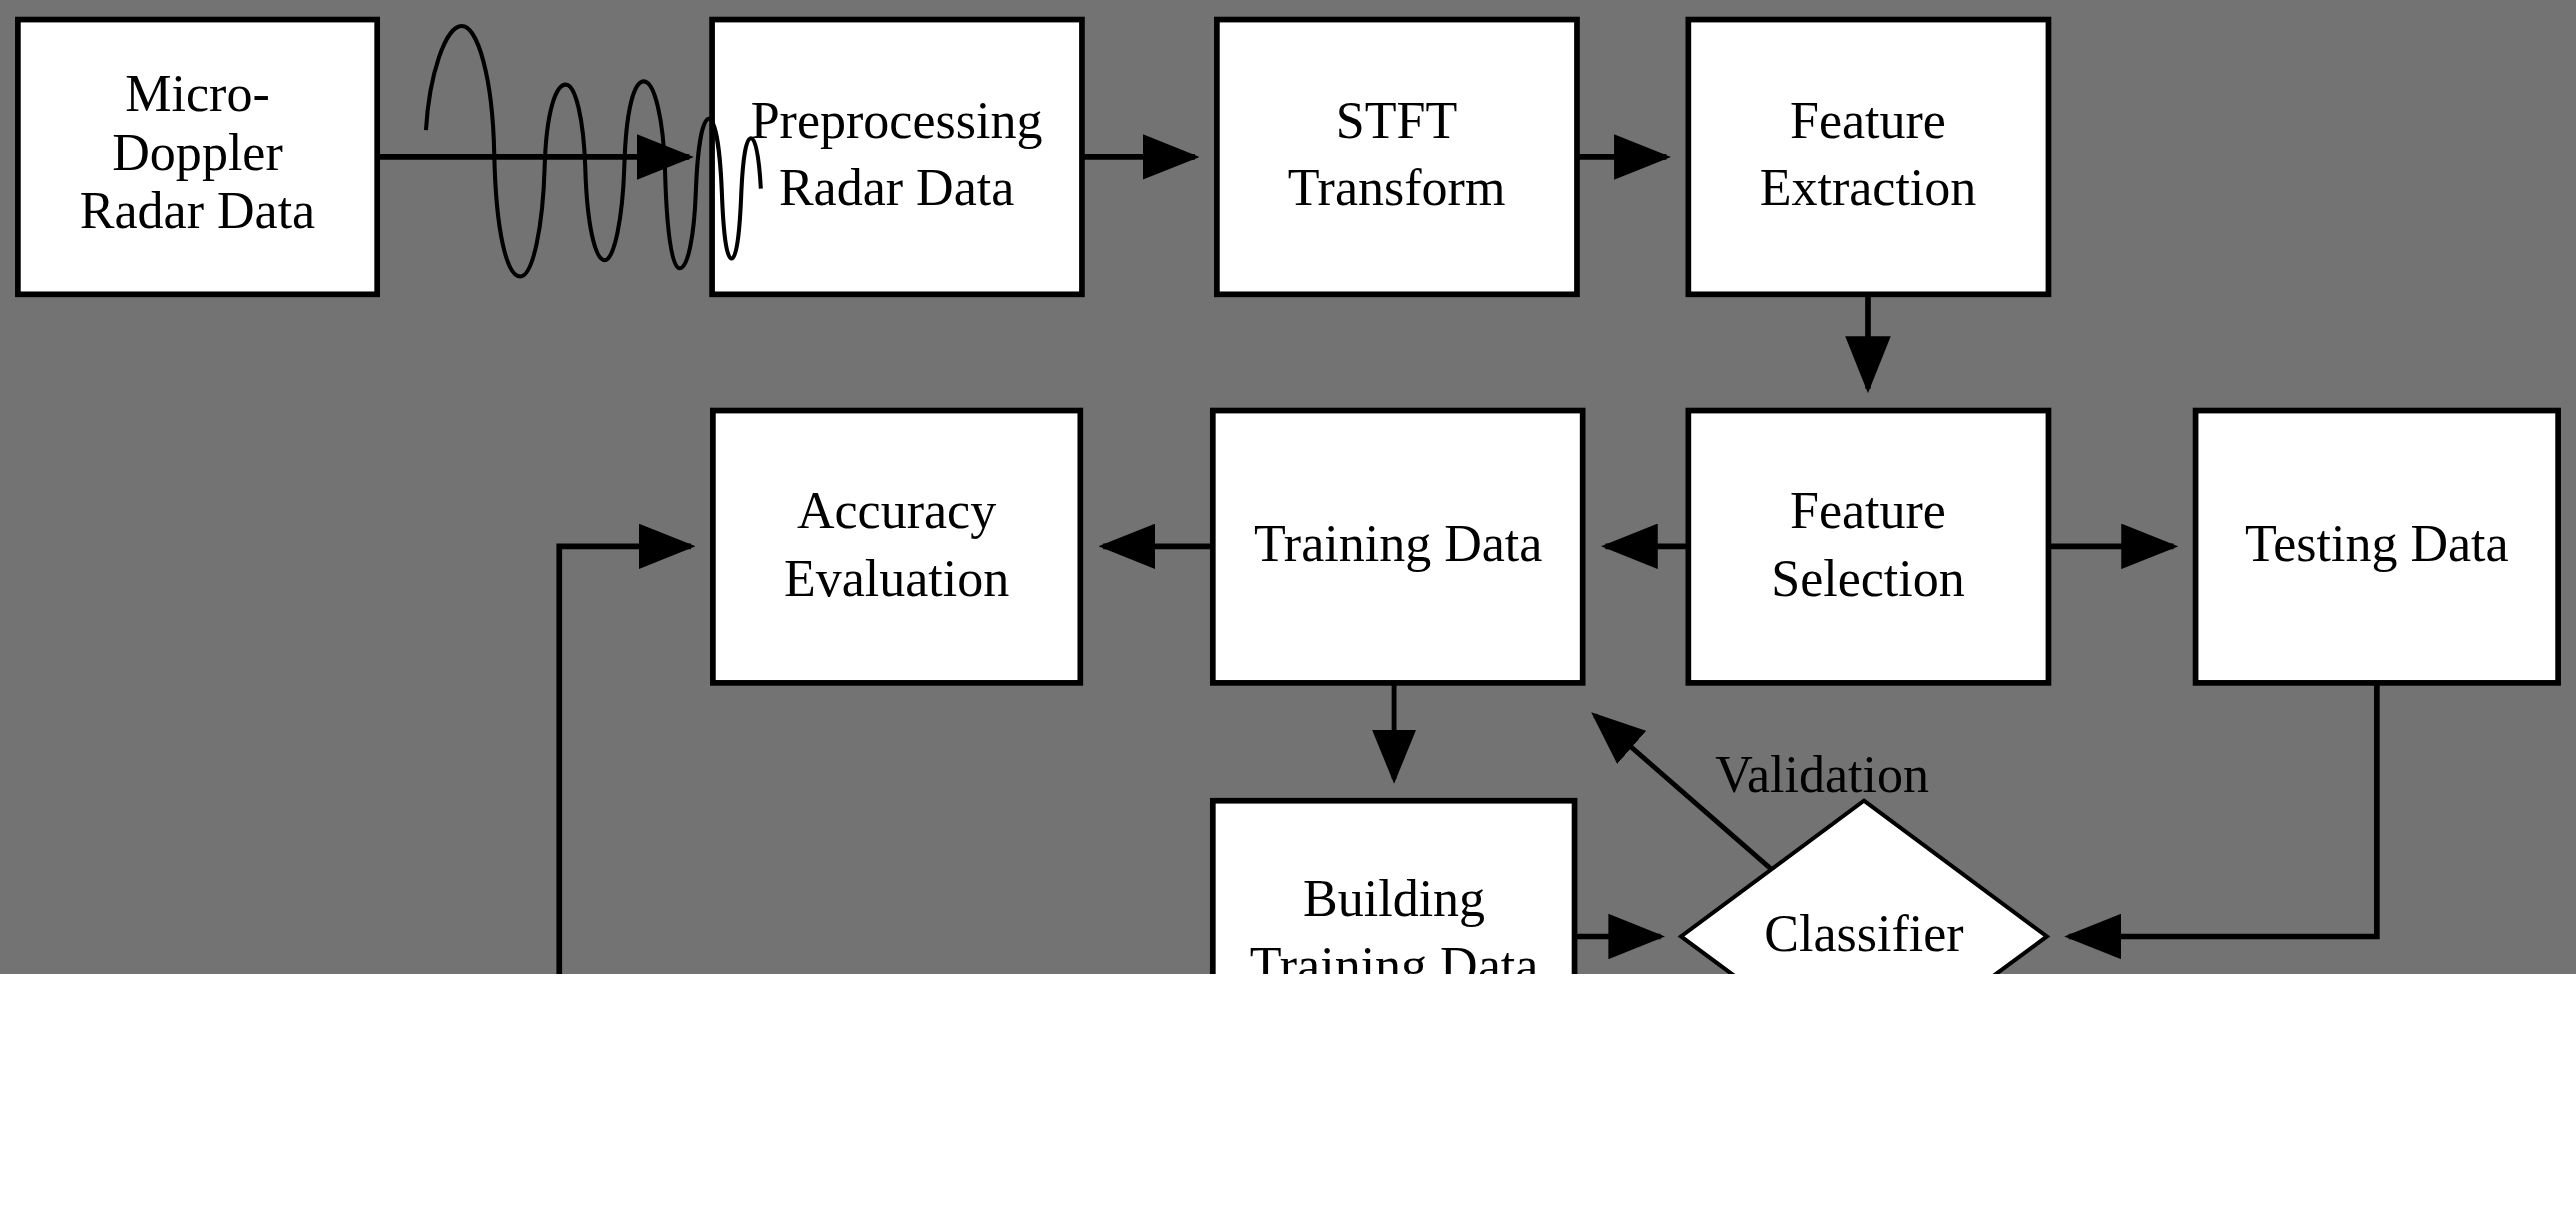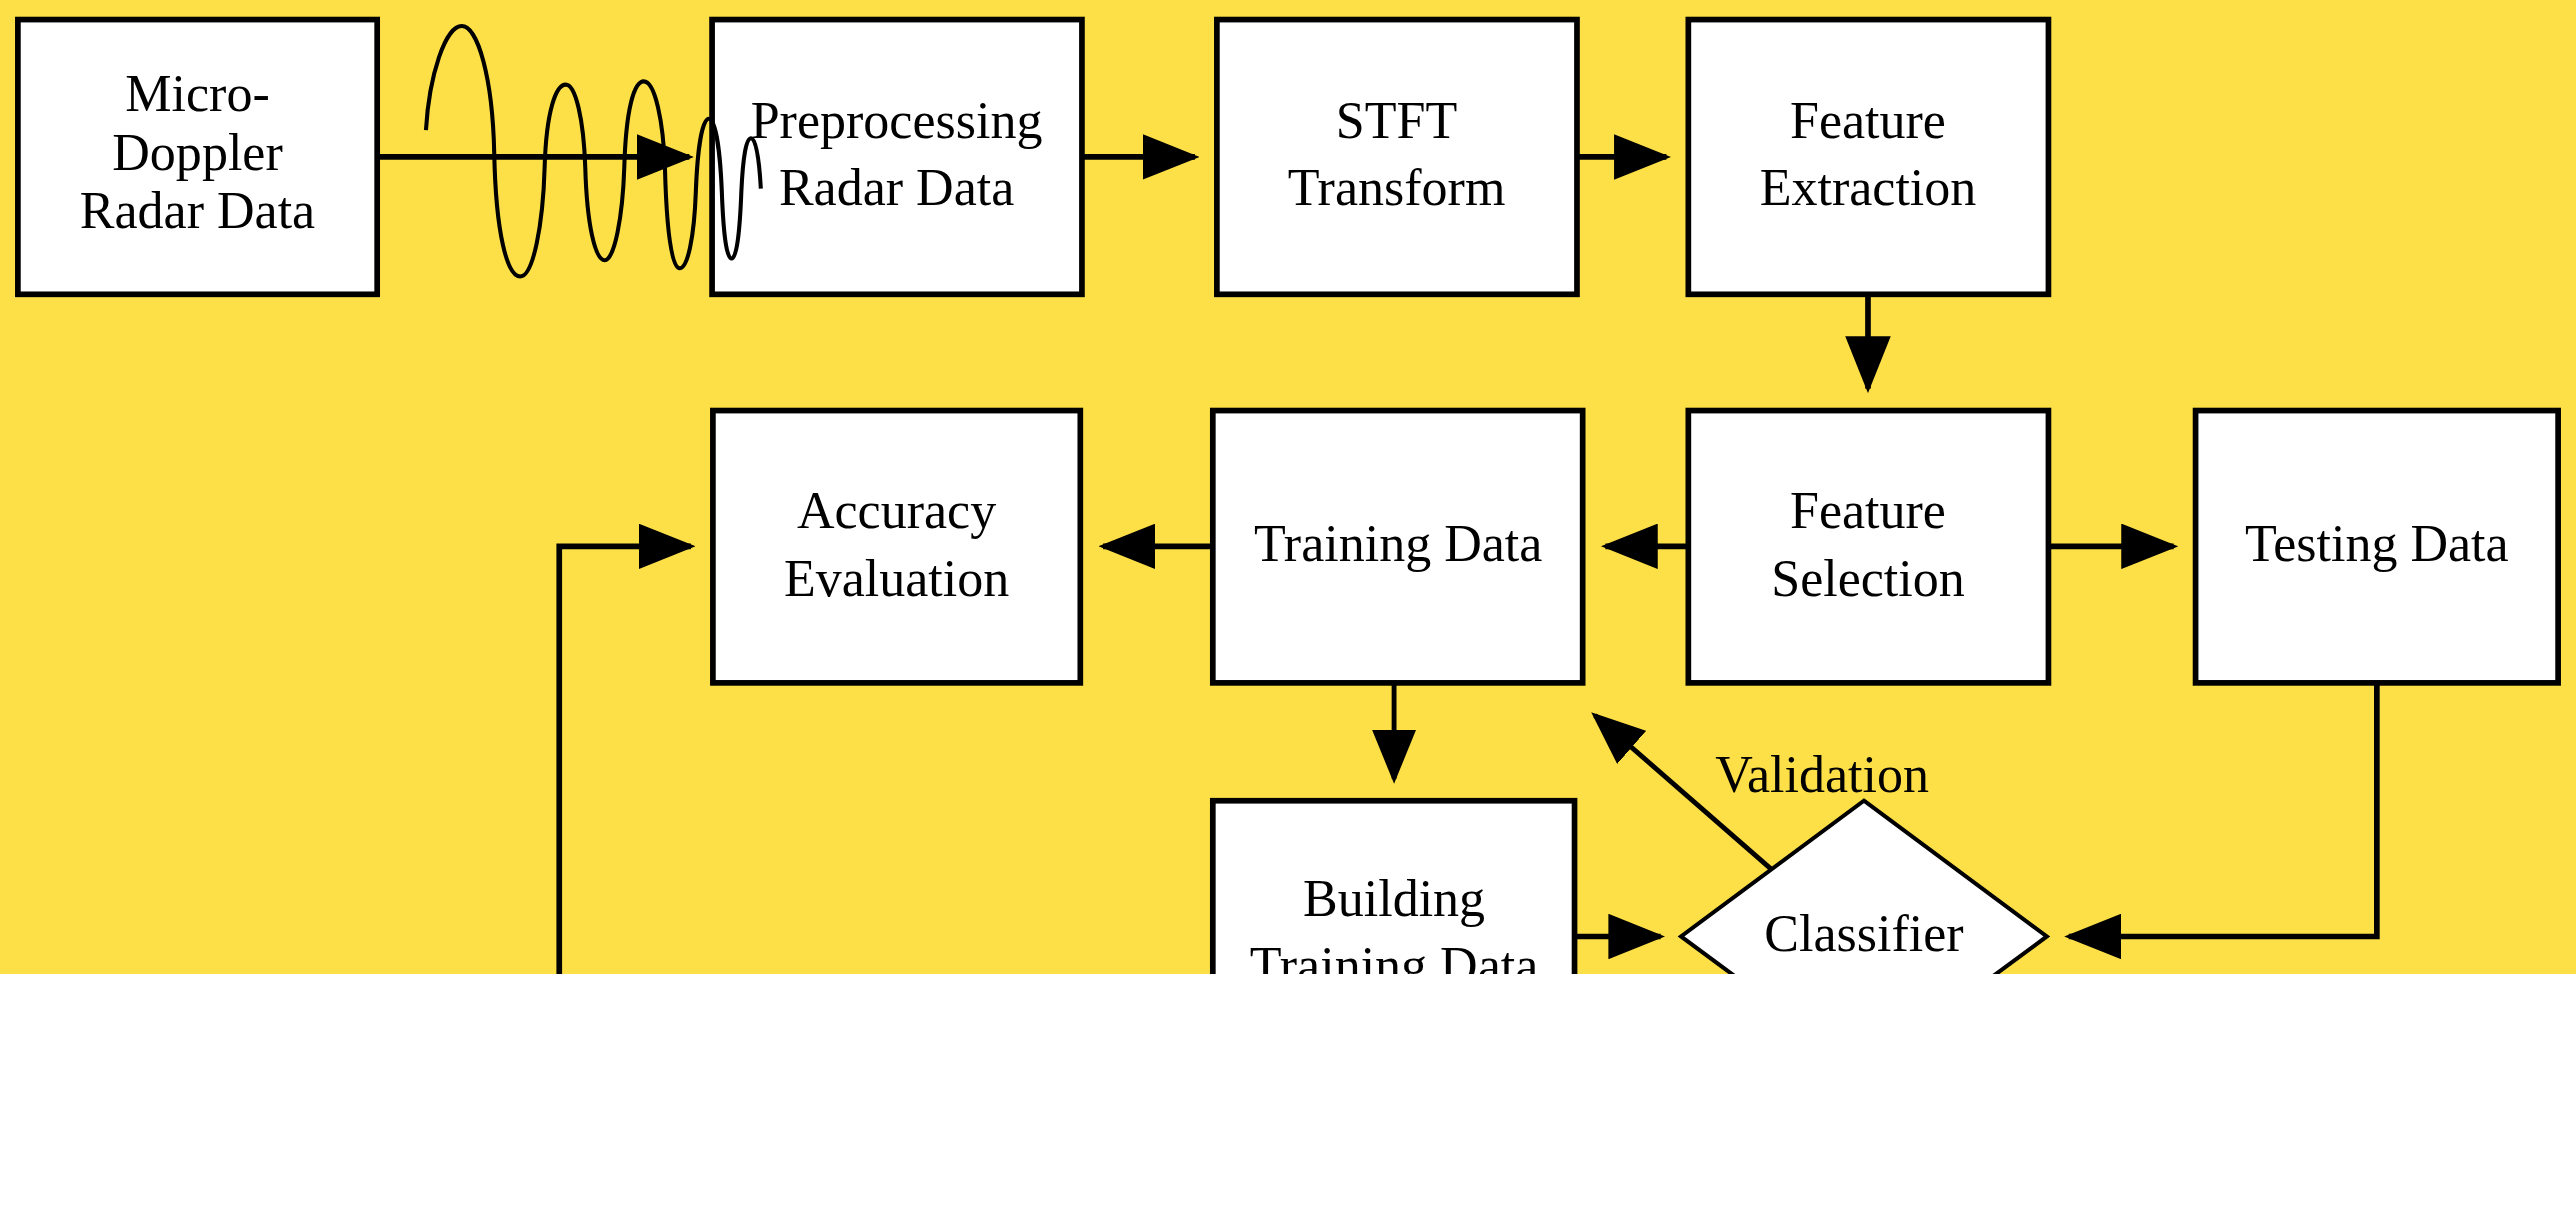--- a/index.html
+++ b/index.html
@@ -7,21 +7,21 @@
     padding: 0;
     background: #ffffff;
   }
   body {
     font-family: "Liberation Serif", "DejaVu Serif", serif;
   }
   #diagram-root {
     position: relative;
     width: 2576px;
     height: 974px;
-    background: #fde047;
+    background: #737373;
     overflow: hidden;
   }
   svg.flow {
     display: block;
     width: 2576px;
     height: 1230px;
   }
   .node-box {
     fill: #ffffff;
     stroke: #000000;

